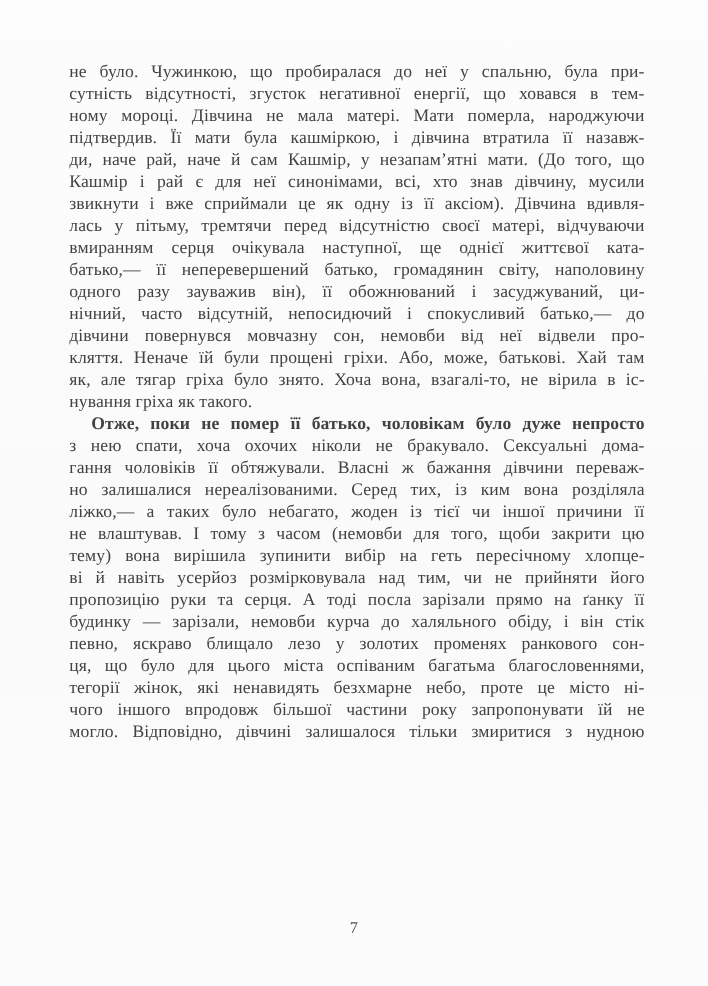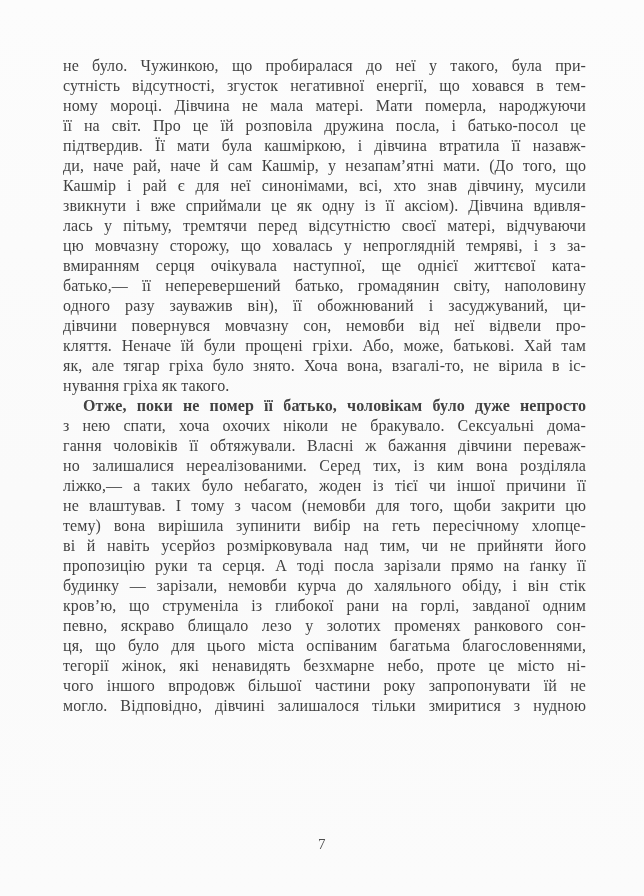--- a/index.html
+++ b/index.html
@@ -51,48 +51,46 @@
     font-size: 15px;
     color: #4f4f4f;
     letter-spacing: 0.5px;
   }
 </style>
 </head>
 <body>
 
 <div class="page">
   <div class="text-block" id="text-block">
-      <div class="line">не було. Чужинкою, що пробиралася до неї у такого, була при-</div>
+      <div class="line">не було. Чужинкою, що пробиралася до неї у спальню, була при-</div>
       <div class="line">сутність відсутності, згусток негативної енергії, що ховався в тем-</div>
       <div class="line">ному мороці. Дівчина не мала матері. Мати померла, народжуючи</div>
-      <div class="line">її на світ. Про це їй розповіла дружина посла, і батько-посол це</div>
       <div class="line">підтвердив. Її мати була кашміркою, і дівчина втратила її назавж-</div>
       <div class="line">ди, наче рай, наче й сам Кашмір, у незапам’ятні мати. (До того, що</div>
       <div class="line">Кашмір і рай є для неї синонімами, всі, хто знав дівчину, мусили</div>
       <div class="line">звикнути і вже сприймали це як одну із її аксіом). Дівчина вдивля-</div>
       <div class="line">лась у пітьму, тремтячи перед відсутністю своєї матері, відчуваючи</div>
-      <div class="line">цю мовчазну сторожу, що ховалась у непроглядній темряві, і з за-</div>
       <div class="line">вмиранням серця очікувала наступної, ще однієї життєвої ката-</div>
       <div class="line">батько,— її неперевершений батько, громадянин світу, наполовину</div>
       <div class="line">одного разу зауважив він), її обожнюваний і засуджуваний, ци-</div>
+      <div class="line">нічний, часто відсутній, непосидючий і спокусливий батько,— до</div>
       <div class="line">дівчини повернувся мовчазну сон, немовби від неї відвели про-</div>
       <div class="line">кляття. Неначе їй були прощені гріхи. Або, може, батькові. Хай там</div>
       <div class="line">як, але тягар гріха було знято. Хоча вона, взагалі-то, не вірила в іс-</div>
       <div class="line no-justify">нування гріха як такого.</div>
       <div class="line indent">Отже, поки не помер її батько, чоловікам було дуже непросто</div>
       <div class="line">з нею спати, хоча охочих ніколи не бракувало. Сексуальні дома-</div>
       <div class="line">гання чоловіків її обтяжували. Власні ж бажання дівчини переваж-</div>
       <div class="line">но залишалися нереалізованими. Серед тих, із ким вона розділяла</div>
       <div class="line">ліжко,— а таких було небагато, жоден із тієї чи іншої причини її</div>
       <div class="line">не влаштував. І тому з часом (немовби для того, щоби закрити цю</div>
       <div class="line">тему) вона вирішила зупинити вибір на геть пересічному хлопце-</div>
       <div class="line">ві й навіть усерйоз розмірковувала над тим, чи не прийняти його</div>
       <div class="line">пропозицію руки та серця. А тоді посла зарізали прямо на ґанку її</div>
       <div class="line">будинку — зарізали, немовби курча до халяльного обіду, і він стік</div>
-      <div class="line">кров’ю, що струменіла із глибокої рани на горлі, завданої одним</div>
       <div class="line">певно, яскраво блищало лезо у золотих променях ранкового сон-</div>
       <div class="line">ця, що було для цього міста оспіваним багатьма благословеннями,</div>
       <div class="line">тегорії жінок, які ненавидять безхмарне небо, проте це місто ні-</div>
       <div class="line">чого іншого впродовж більшої частини року запропонувати їй не</div>
       <div class="line">могло. Відповідно, дівчині залишалося тільки змиритися з нудною</div>
     </div>
   <div class="page-number">7</div>
 </div>
 
 </body></html>

